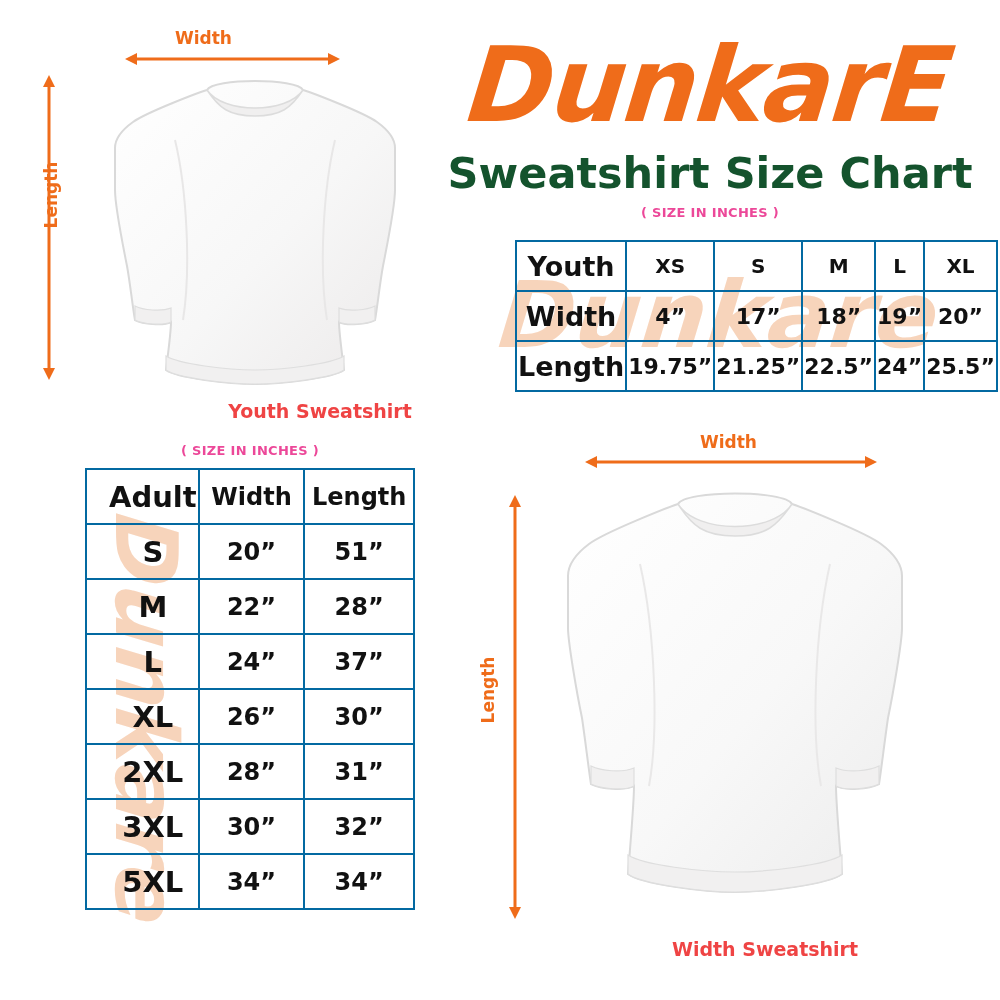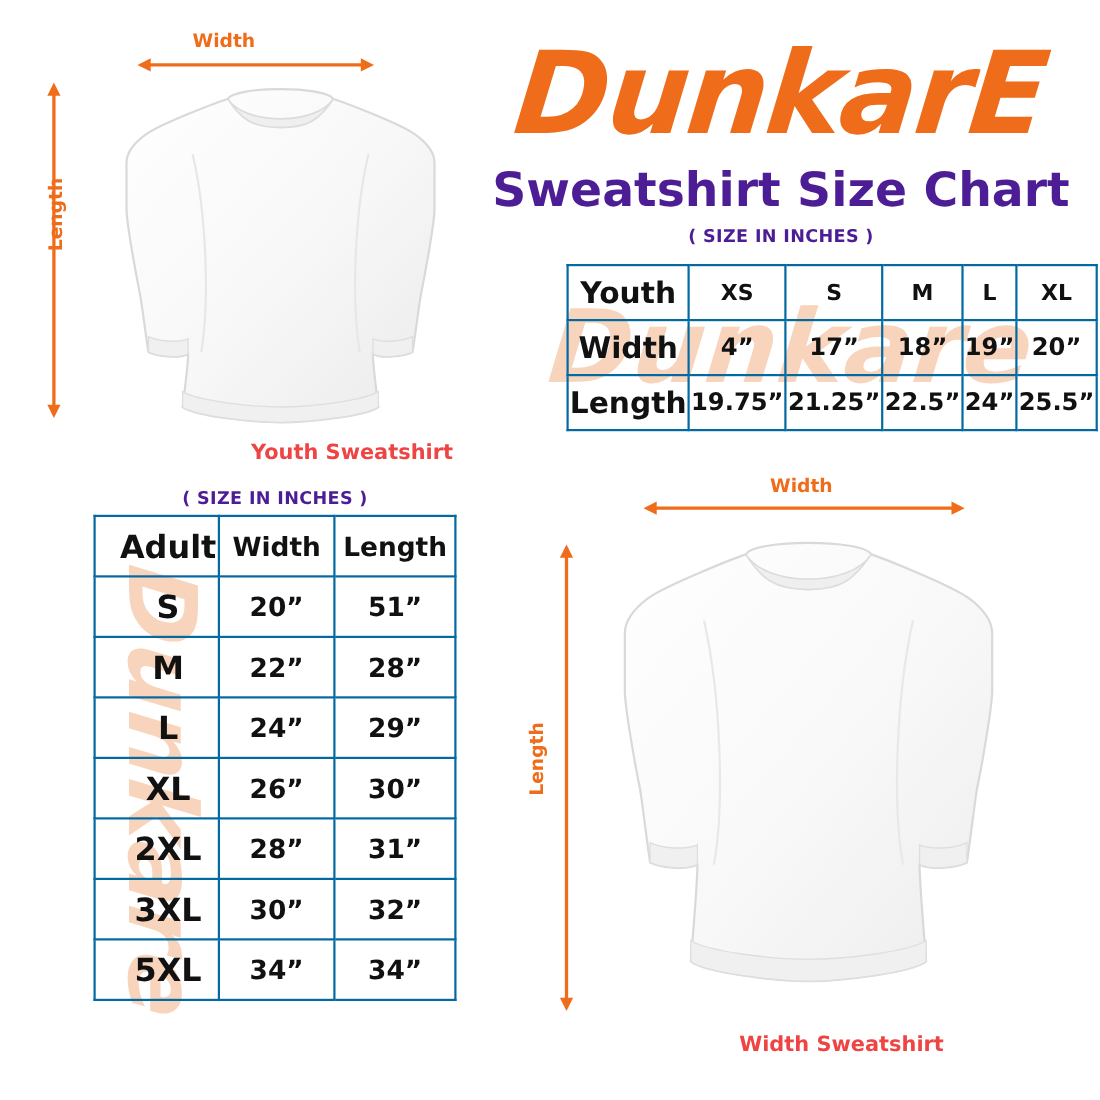--- a/index.html
+++ b/index.html
@@ -40,21 +40,21 @@
     transform: skewX(-6deg);
   }
   .brand-title {
     position: absolute;
     left: 430px;
     top: 148px;
     width: 560px;
     text-align: center;
     font-size: 43px;
     font-weight: bold;
-    color: #4c1d95;
+    color: #14532d;
     font-family: "DejaVu Sans", sans-serif;
   }
 
   
   .watermark {
     position: absolute;
     color: #f6cdb0;
     font-family: "DejaVu Sans", sans-serif;
     font-weight: bold;
     font-style: italic;
@@ -73,23 +73,23 @@
     left: 196px;
     top: 520px;
     font-size: 86px;
     transform: rotate(90deg) skewX(-6deg);
     transform-origin: left top;
   }
 
   
   .units-caption {
     position: absolute;
-    font-size: 16px;
-    font-weight: bold;
-    color: #4c1d95;
+    font-size: 13px;
+    font-weight: bold;
+    color: #ec4899;
     font-family: "DejaVu Sans", sans-serif;
     letter-spacing: .3px;
   }
   .units-youth { left: 430px; top: 205px; width: 560px; text-align: center; }
   .units-adult { left: 85px; top: 443px; width: 330px; text-align: center; }
 
   
   table.size-table {
     position: absolute;
     border-collapse: collapse;
@@ -258,21 +258,21 @@
         <td class="val">51”</td>
       </tr>
       <tr>
         <td class="sizecol">M</td>
         <td class="val">22”</td>
         <td class="val">28”</td>
       </tr>
       <tr>
         <td class="sizecol">L</td>
         <td class="val">24”</td>
-        <td class="val">29”</td>
+        <td class="val">37”</td>
       </tr>
       <tr>
         <td class="sizecol">XL</td>
         <td class="val">26”</td>
         <td class="val">30”</td>
       </tr>
       <tr>
         <td class="sizecol">2XL</td>
         <td class="val">28”</td>
         <td class="val">31”</td>

